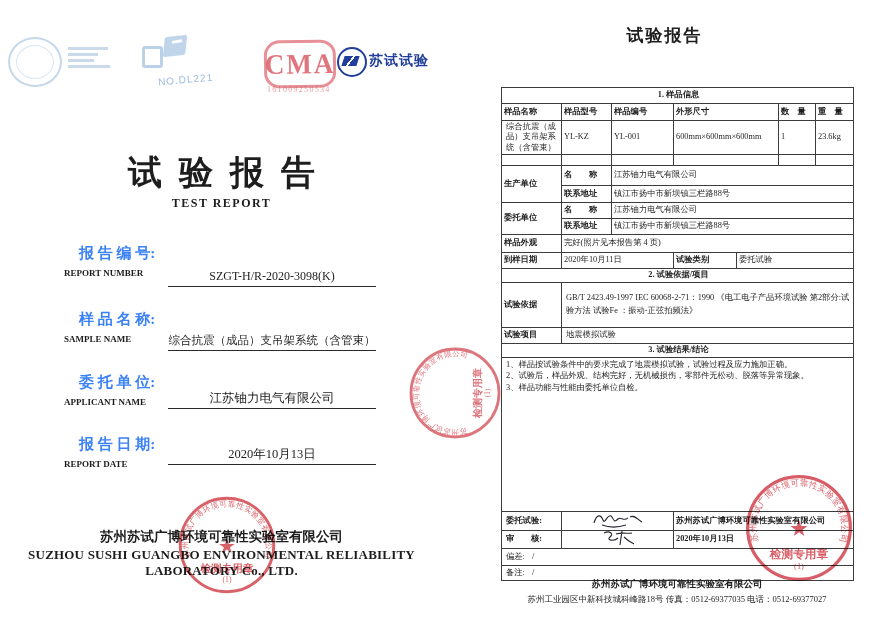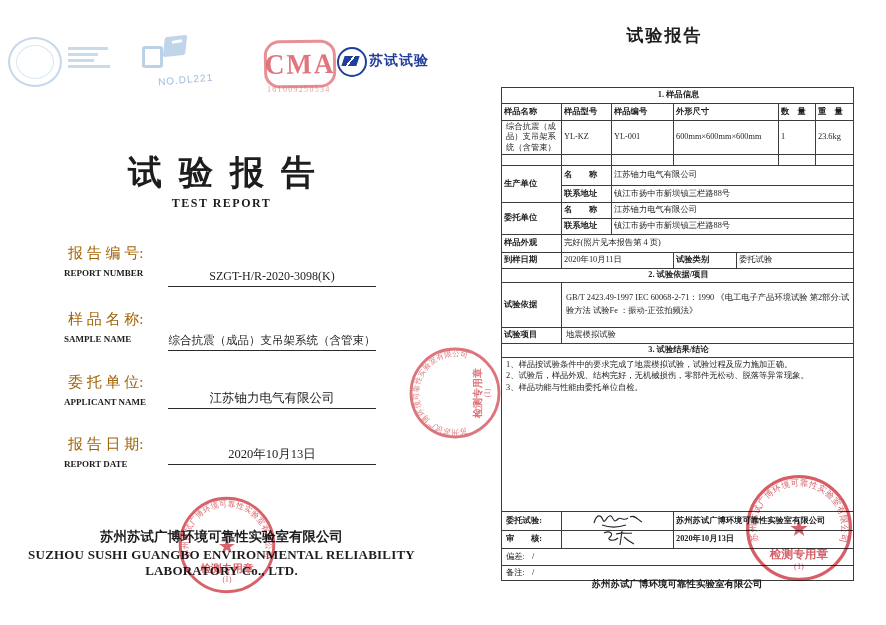--- a/index.html
+++ b/index.html
@@ -7,21 +7,21 @@
           font-family:"Liberation Serif","DejaVu Serif",serif;color:#1d1d1d;}
   .page{position:absolute;top:0;width:443px;height:625px;background:#fff;}
   .page-left{left:0;}
   .page-right{left:443px;}
 
   
   .cover-title{position:absolute;top:150px;left:0;width:100%;text-align:center;
      font-size:34px;font-weight:bold;letter-spacing:17px;padding-left:17px;box-sizing:border-box;}
   .cover-subtitle{position:absolute;top:196px;left:0;width:100%;text-align:center;
      font-size:12px;font-weight:bold;letter-spacing:1.5px;}
-  .fgroup .flabel{position:absolute;left:68px;font-size:15px;font-weight:normal;color:#a16207;}
+  .fgroup .flabel{position:absolute;left:79px;font-size:15px;font-weight:bold;color:#3b82f6;}
   .fgroup .flabel-en{position:absolute;left:64px;font-size:9px;font-weight:bold;}
   .fgroup .fvalue{position:absolute;left:168px;width:208px;height:20px;line-height:20px;
      text-align:center;font-size:11.5px;border-bottom:1px solid #2a2a2a;white-space:nowrap;}
   .footer-cn{position:absolute;top:528px;left:0;width:100%;text-align:center;
      font-size:13.5px;font-weight:bold;}
   .footer-en{position:absolute;top:547px;left:0;width:100%;text-align:center;
      font-size:13px;font-weight:bold;letter-spacing:.2px;}
 
   
   .oval-stamp{position:absolute;left:8px;top:37px;width:50px;height:46px;border:2px solid rgba(150,182,216,.55);
@@ -257,20 +257,21 @@
       <tr style="height:15px">
         <td colspan="7" class="left">
           <span>备注:</span>
           <span style="margin-left:5px">/</span>
         </td>
       </tr>
     </tbody>
       </table>
 
     <div class="rp-footer1">苏州苏试广博环境可靠性实验室有限公司</div>
+    <div class="rp-footer2">苏州工业园区中新科技城科峰路18号  传真：0512-69377035   电话：0512-69377027</div>
 
     <svg class="seal seal-right" width="112" height="112" viewBox="0 0 120 120">
       <circle cx="60" cy="60" r="55" fill="none" stroke="#cf3a44" stroke-width="3.5"></circle>
       <path id="sealArcB" d="M 16,74 A 46,46 0 1 1 104,74" fill="none"></path>
       <text font-size="9.2" fill="#cf3a44" letter-spacing="0.4"><textPath href="#sealArcB">苏州苏试广博环境可靠性实验室有限公司</textPath></text>
       <text x="60" y="69" text-anchor="middle" font-size="24" fill="#cf3a44">★</text>
       <text x="60" y="92" text-anchor="middle" font-size="12.5" font-weight="bold" fill="#cf3a44">检测专用章</text>
       <text x="60" y="104" text-anchor="middle" font-size="9" fill="#cf3a44">(1)</text>
     </svg>
   </div>

